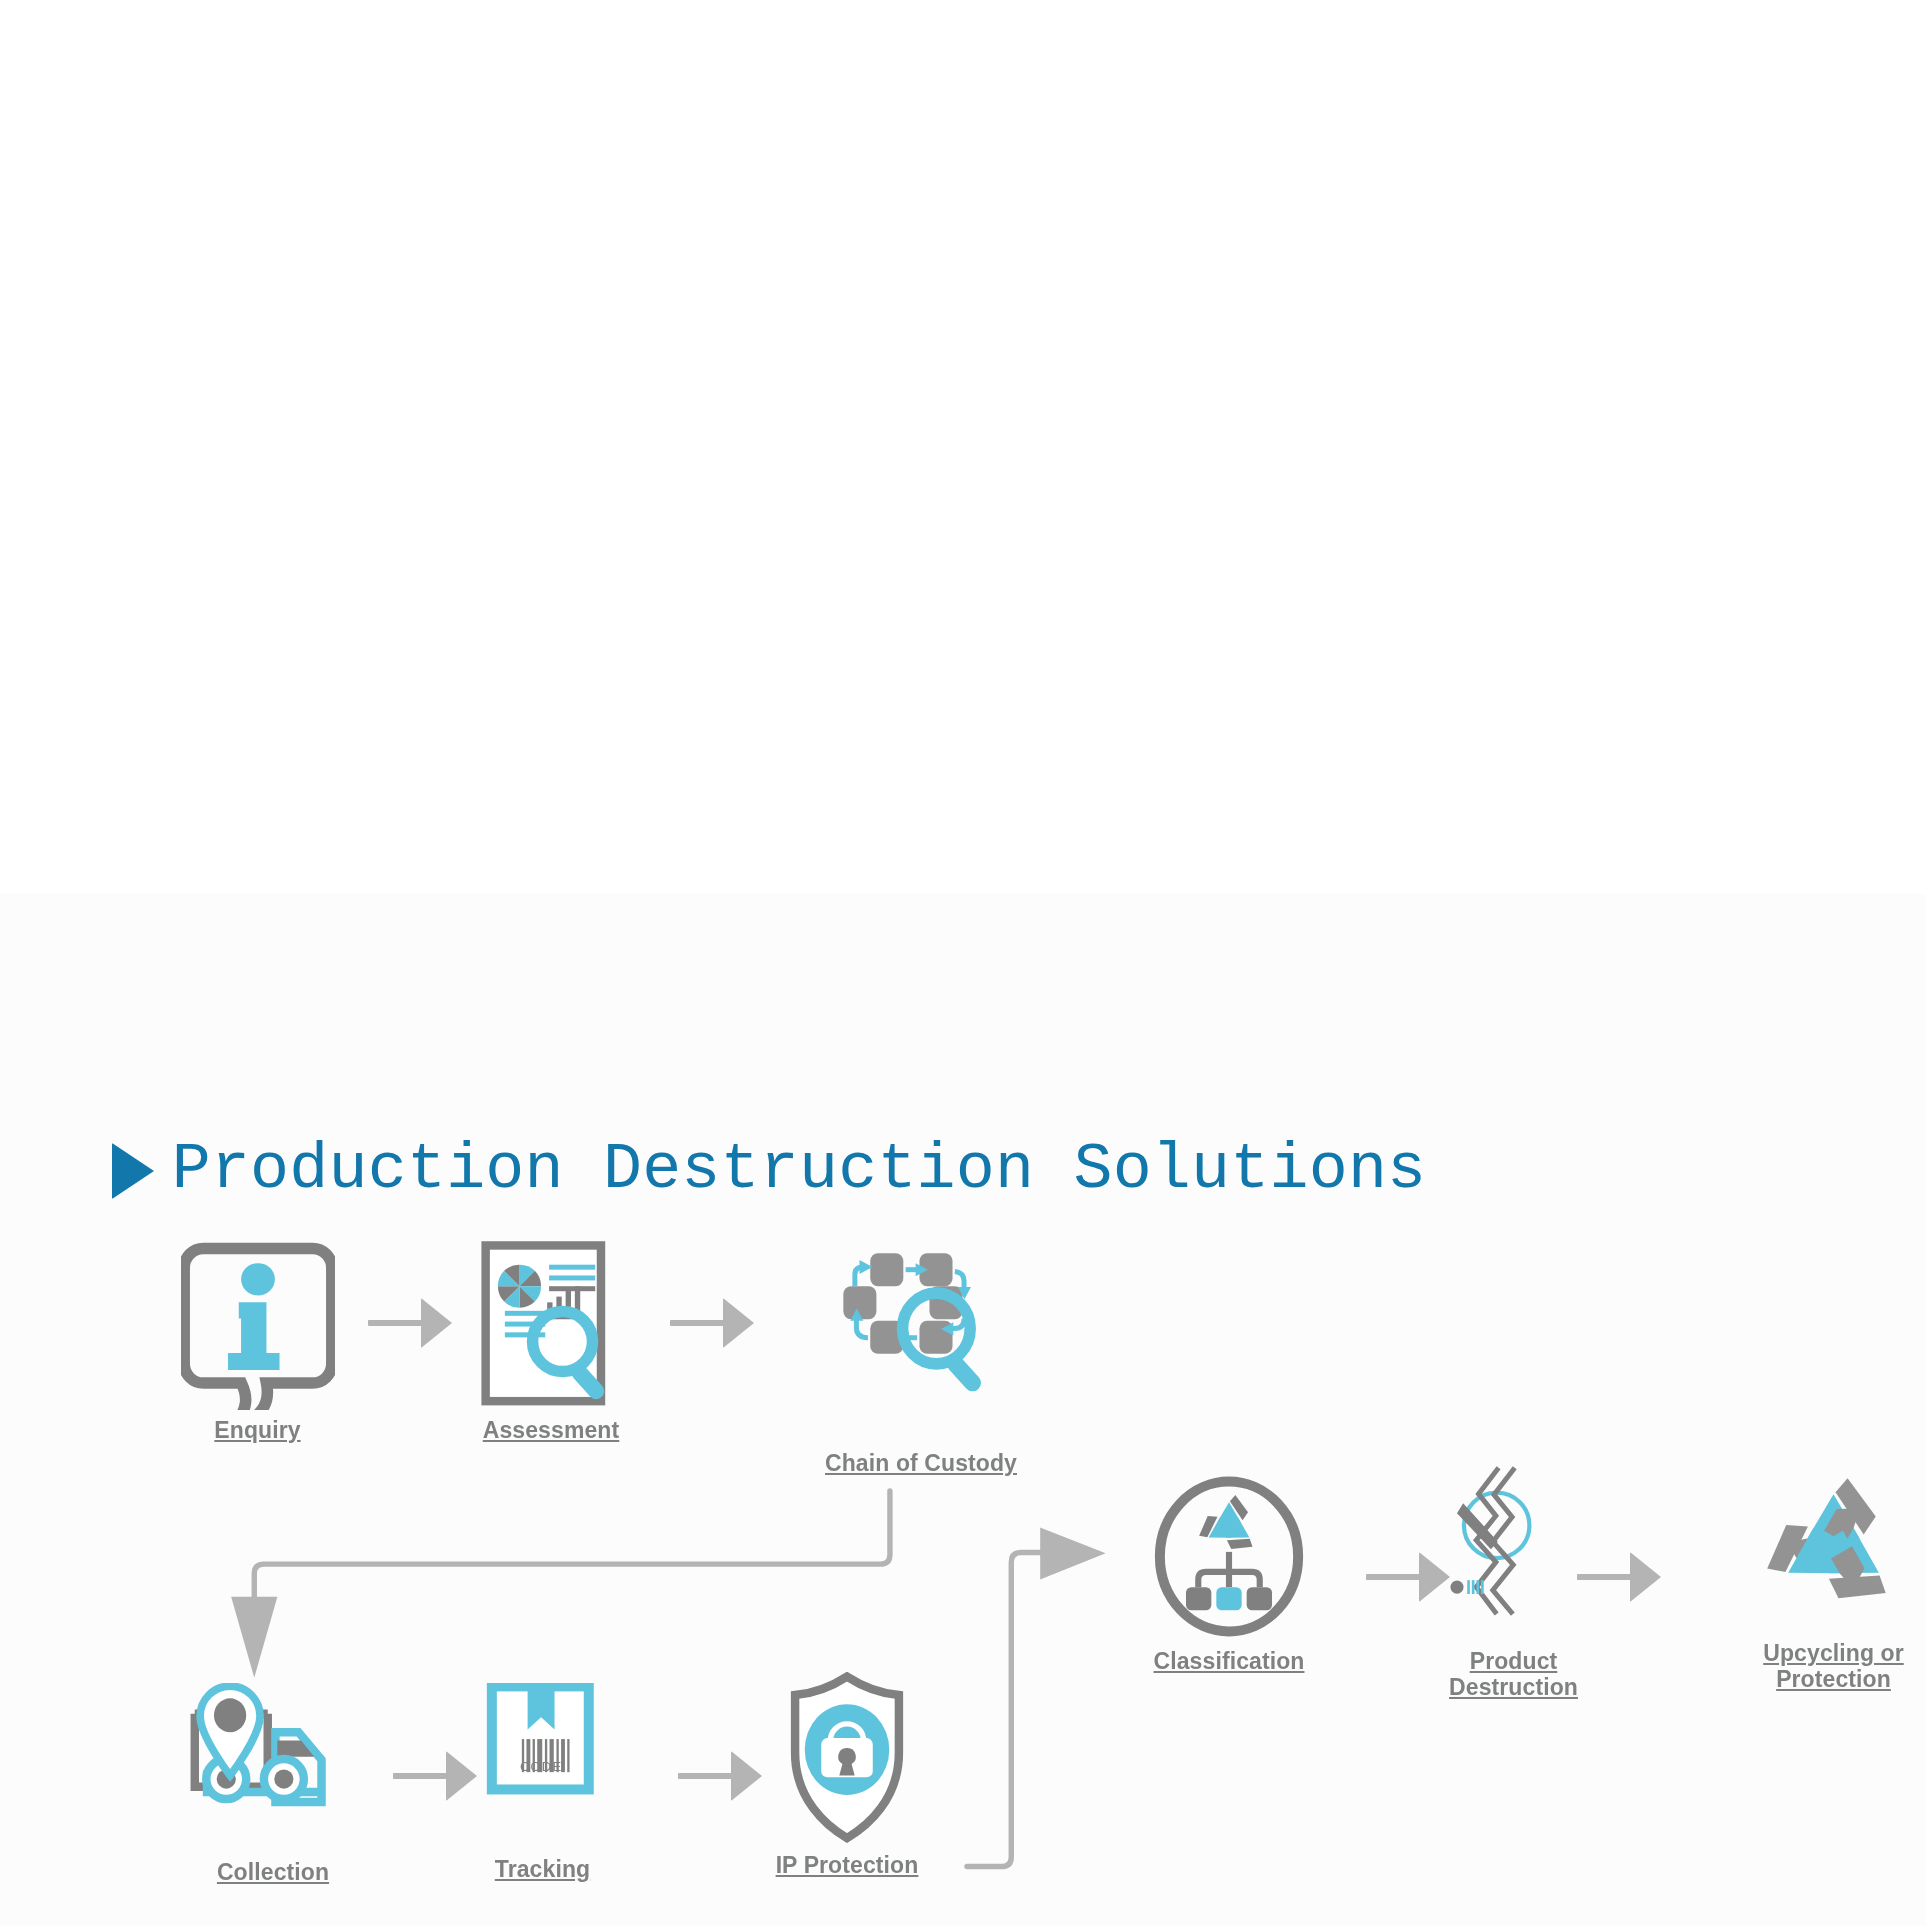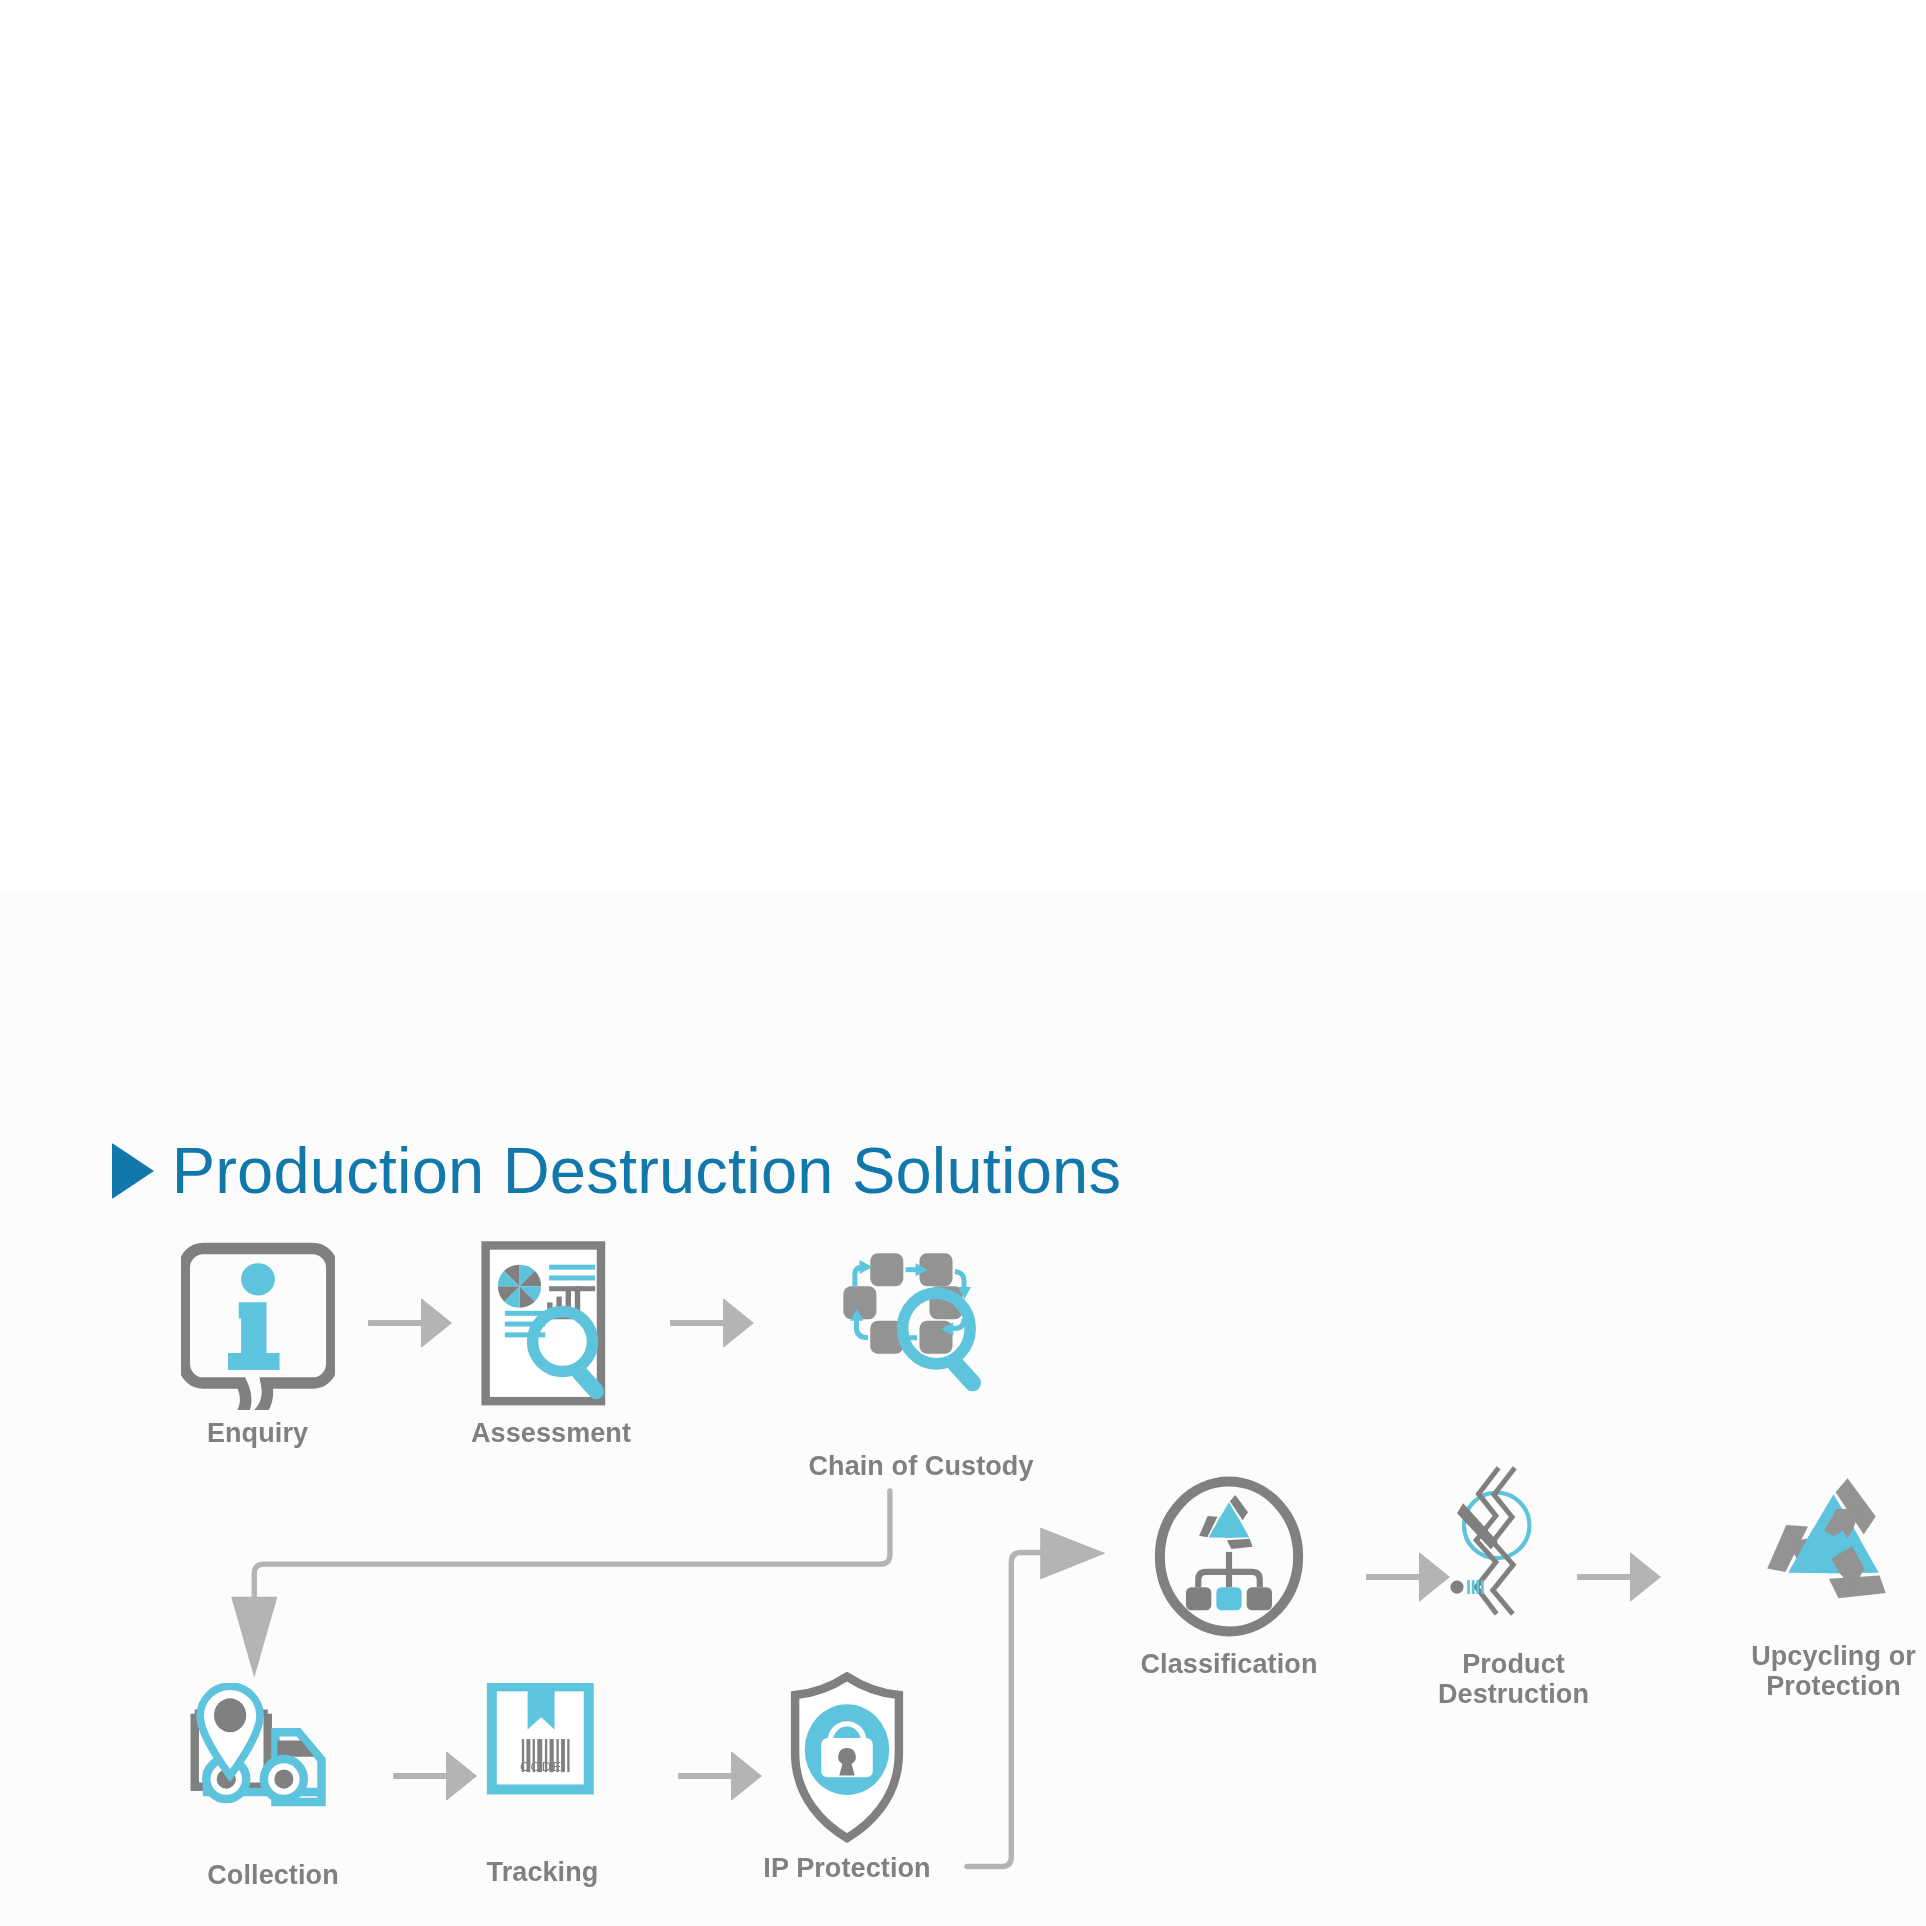--- a/index.html
+++ b/index.html
@@ -9,27 +9,27 @@
   
   #band{position:absolute;left:0;top:894px;width:3082px;height:1279px;
         background:#fcfcfd;}
 
   
   #title-row{position:absolute;left:112px;top:1138px;display:flex;align-items:center;gap:17.7px;}
   #title-tri{width:0;height:0;border-left:42px solid #1277ab;
              border-top:28px solid transparent;border-bottom:28px solid transparent;
              border-radius:1.2px;}
   #title-text{font-size:65px;color:#1277ab;font-weight:400;white-space:nowrap;
-              letter-spacing:0.2px;line-height:1;}
+              letter-spacing:0.2px;line-height:1;font-family:Liberation Mono, monospace;}
 
   
   .node{position:absolute;display:flex;flex-direction:column;align-items:center;}
   .icon{position:relative;}
-  .cap{margin-top:7px;font-size:27px;font-weight:bold;color:#7f8080;
-       text-align:center;line-height:1.12;white-space:pre-line;letter-spacing:0.1px;}
+  .cap{margin-top:7px;font-size:23px;font-weight:bold;color:#7f8080;
+       text-align:center;line-height:1.12;white-space:pre-line;letter-spacing:0.1px;text-decoration:underline;}
 
   
   .arrow{position:absolute;display:flex;align-items:center;}
   .arrow .shaft{height:5.4px;background:#b4b4b4;border-radius:0.8px;}
   .arrow .head{width:0;height:0;border-left:31px solid #b4b4b4;
                border-top:25.4px solid transparent;border-bottom:25.4px solid transparent;
                border-radius:1.5px;margin-left:-1.5px;}
 
   
   #elbows{position:absolute;left:0;top:0;width:3082px;height:3082px;pointer-events:none;}

